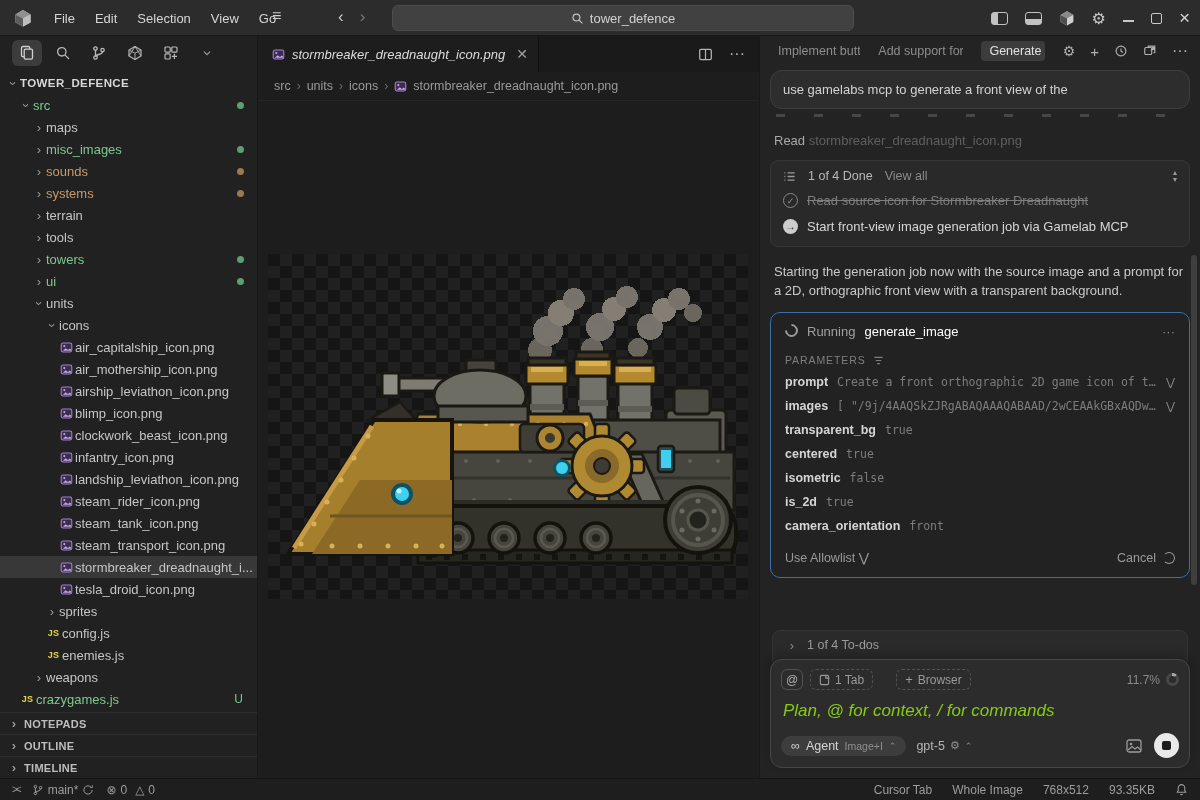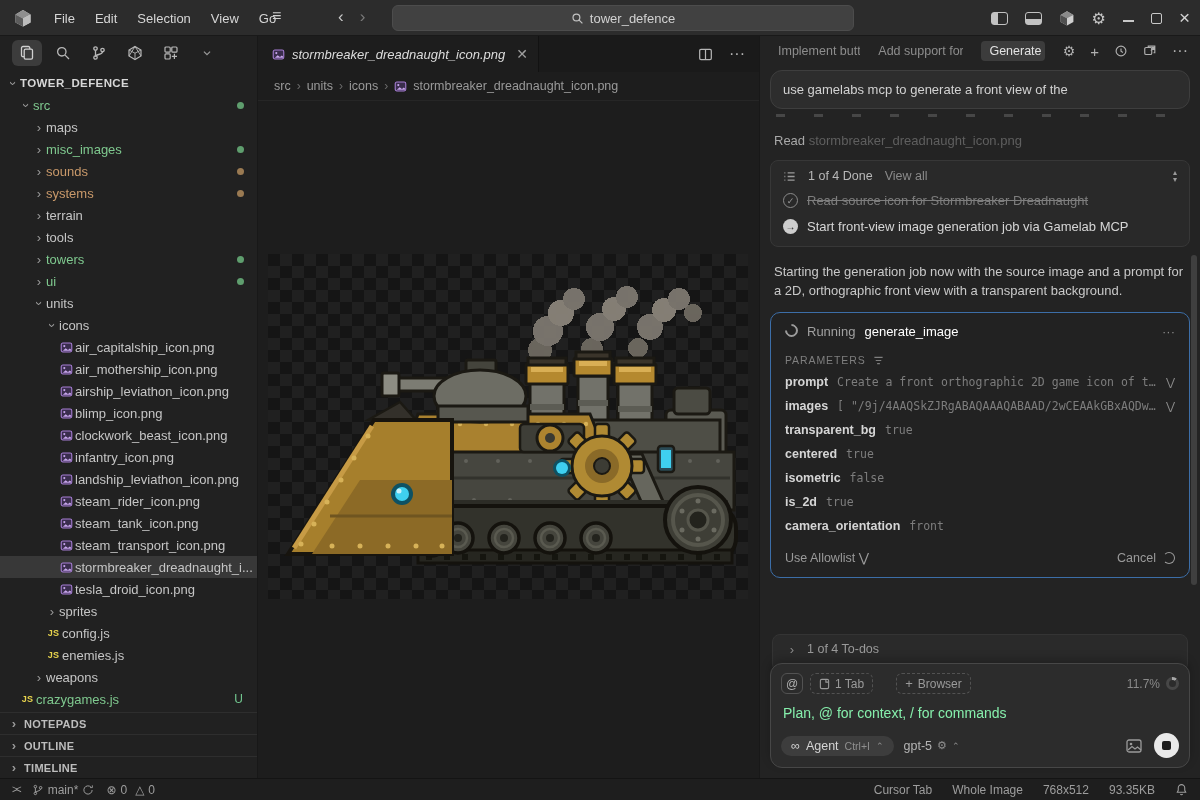--- a/index.html
+++ b/index.html
@@ -136,21 +136,21 @@
   .input-card { position:relative; z-index:3; background:#2c2c2c; border:1px solid #474747; border-radius:12px;
     padding:9px 10px 9px 10px; box-shadow:0 -4px 10px rgba(0,0,0,.22); }
   .chips { display:flex; align-items:center; gap:7px; }
   .at-btn { width:22px; height:21px; border:1px solid #525252; border-radius:6px; color:#b0b0b0; font-size:12px;
     display:inline-flex; align-items:center; justify-content:center; }
   .chip { border:1px dashed #525252; border-radius:6px; padding:2px 8px; font-size:12px; color:#9a9a9a;
     display:inline-flex; align-items:center; gap:5px; }
   .usage { margin-left:auto; display:flex; align-items:center; gap:6px; font-size:12px; color:#8a8a8a; }
   .gauge { width:13px; height:13px; border-radius:50%; background:conic-gradient(#a8a8a8 0 11.7%, #474747 0); }
   .gauge::after { content:""; display:block; width:7px; height:7px; border-radius:50%; background:#2c2c2c; margin:3px; }
-  .placeholder { margin:11px 2px 12px 2px; font-size:14px; color:#86efac; }
+  .placeholder { margin:11px 2px 12px 2px; font-size:17px; color:#84cc16;font-style:italic; }
   .input-foot { display:flex; align-items:center; gap:10px; }
   .agent-pill { background:#3d3d3d; border-radius:11px; padding:3px 10px; display:inline-flex; align-items:center;
     gap:6px; font-size:12.5px; color:#d5d5d5; }
   .agent-pill .kbd { color:#8f8f8f; font-size:10.5px; }
   .agent-pill .caret, .model .caret { color:#8f8f8f; font-size:9px; }
   .model { display:inline-flex; align-items:center; gap:5px; font-size:12.5px; color:#b5b5b5; }
   .foot-right { margin-left:auto; display:flex; align-items:center; gap:12px; }
   .stop-btn { width:25px; height:25px; border-radius:50%; background:#e9e9e9; display:flex; align-items:center; justify-content:center; }
   .stop-btn i { width:9px; height:9px; background:#1d1d1d; border-radius:2px; }
   .chat-scrollbar { position:absolute; right:3px; top:219px; width:6px; height:330px; background:#3f3f3f; border-radius:3px; }
@@ -851,21 +851,21 @@
             <span class="usage">
               <span>11.7%</span>
               <span class="gauge"></span>
             </span>
           </div>
           <div class="placeholder">Plan, @ for context, / for commands</div>
           <div class="input-foot">
             <span class="agent-pill">
               <span>∞</span>
               <span>Agent</span>
-              <span class="kbd">Ctrl+I</span>
+              <span class="kbd">Image+I</span>
               <span class="caret">⌃</span>
             </span>
             <span class="model">
               <span>gpt-5</span>
               <span class="icon" style="font-size:11px;color:#8f8f8f;">⚙</span>
               <span class="caret">⌃</span>
             </span>
             <span class="foot-right">
               <span class="icon">
                 <svg width="16" height="14" viewBox="0 0 16 14" fill="none" stroke="#9a9a9a" stroke-width="1.3">

